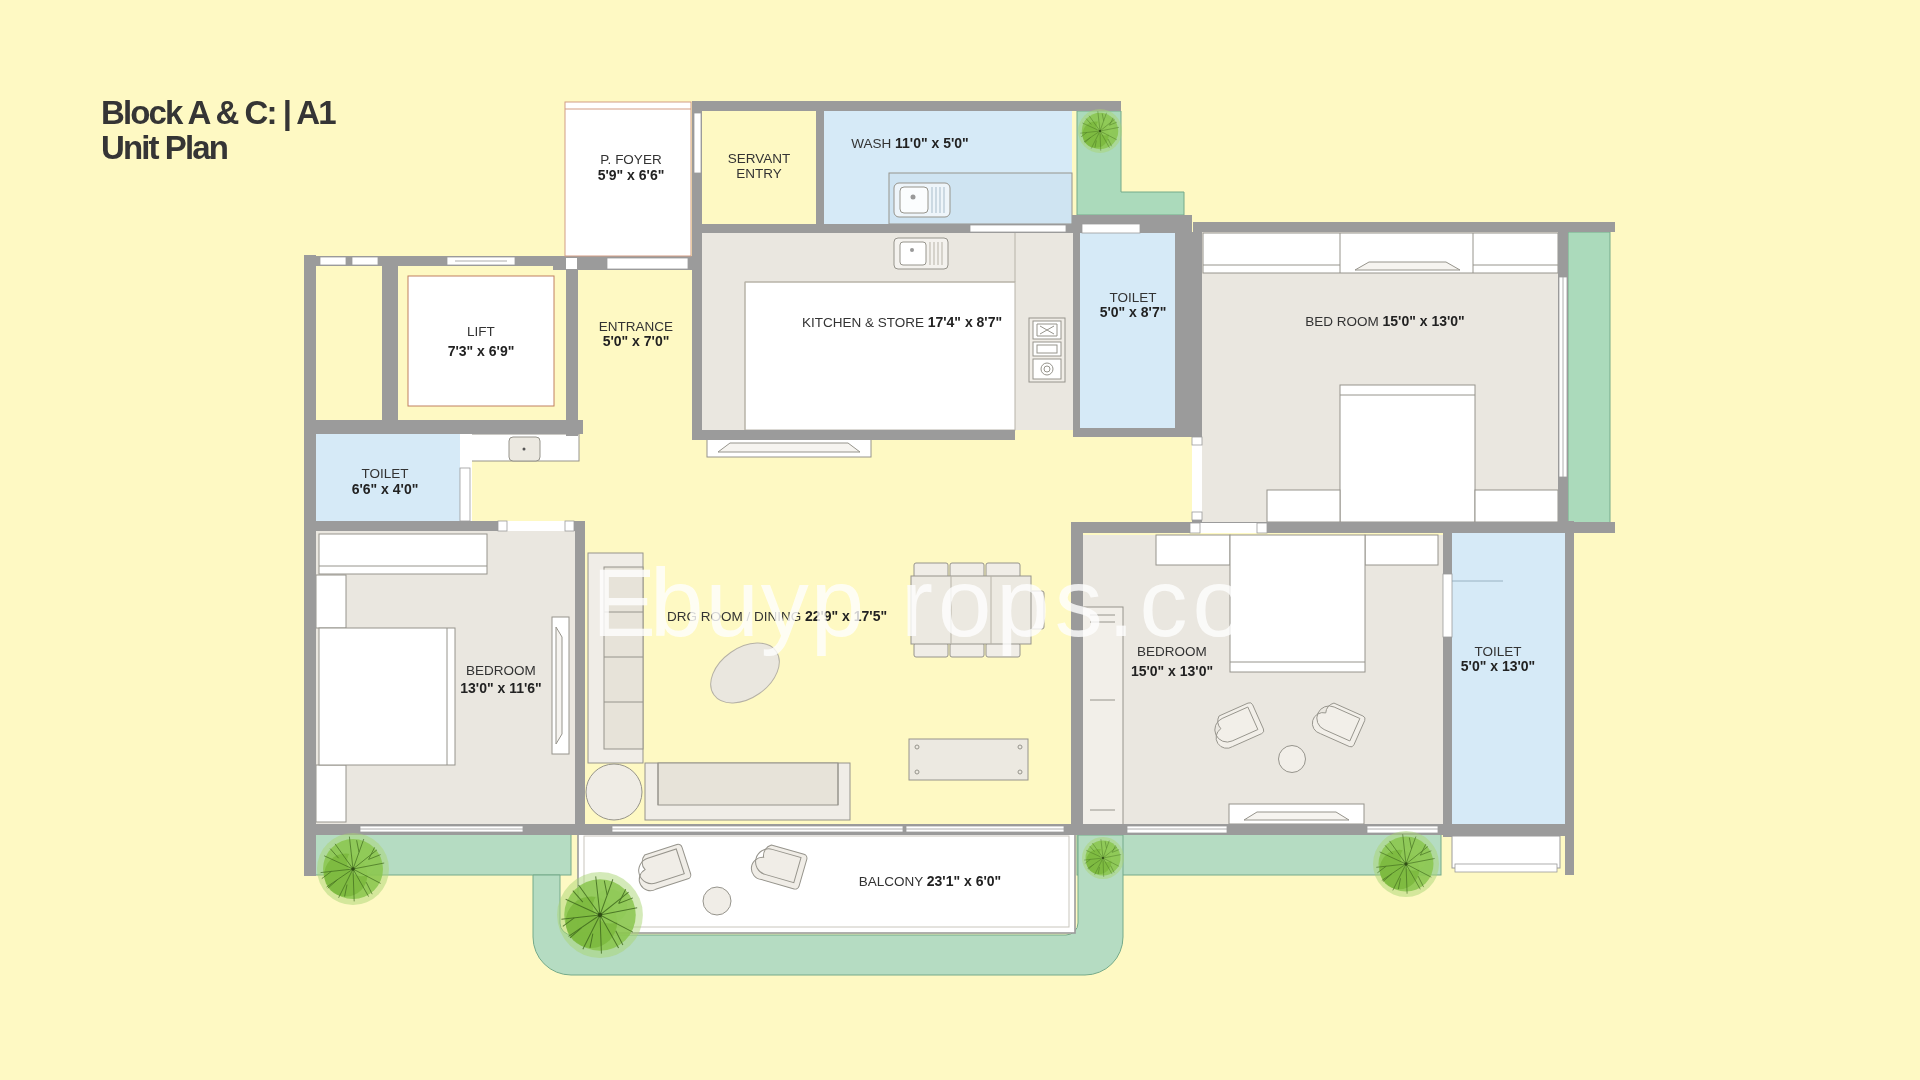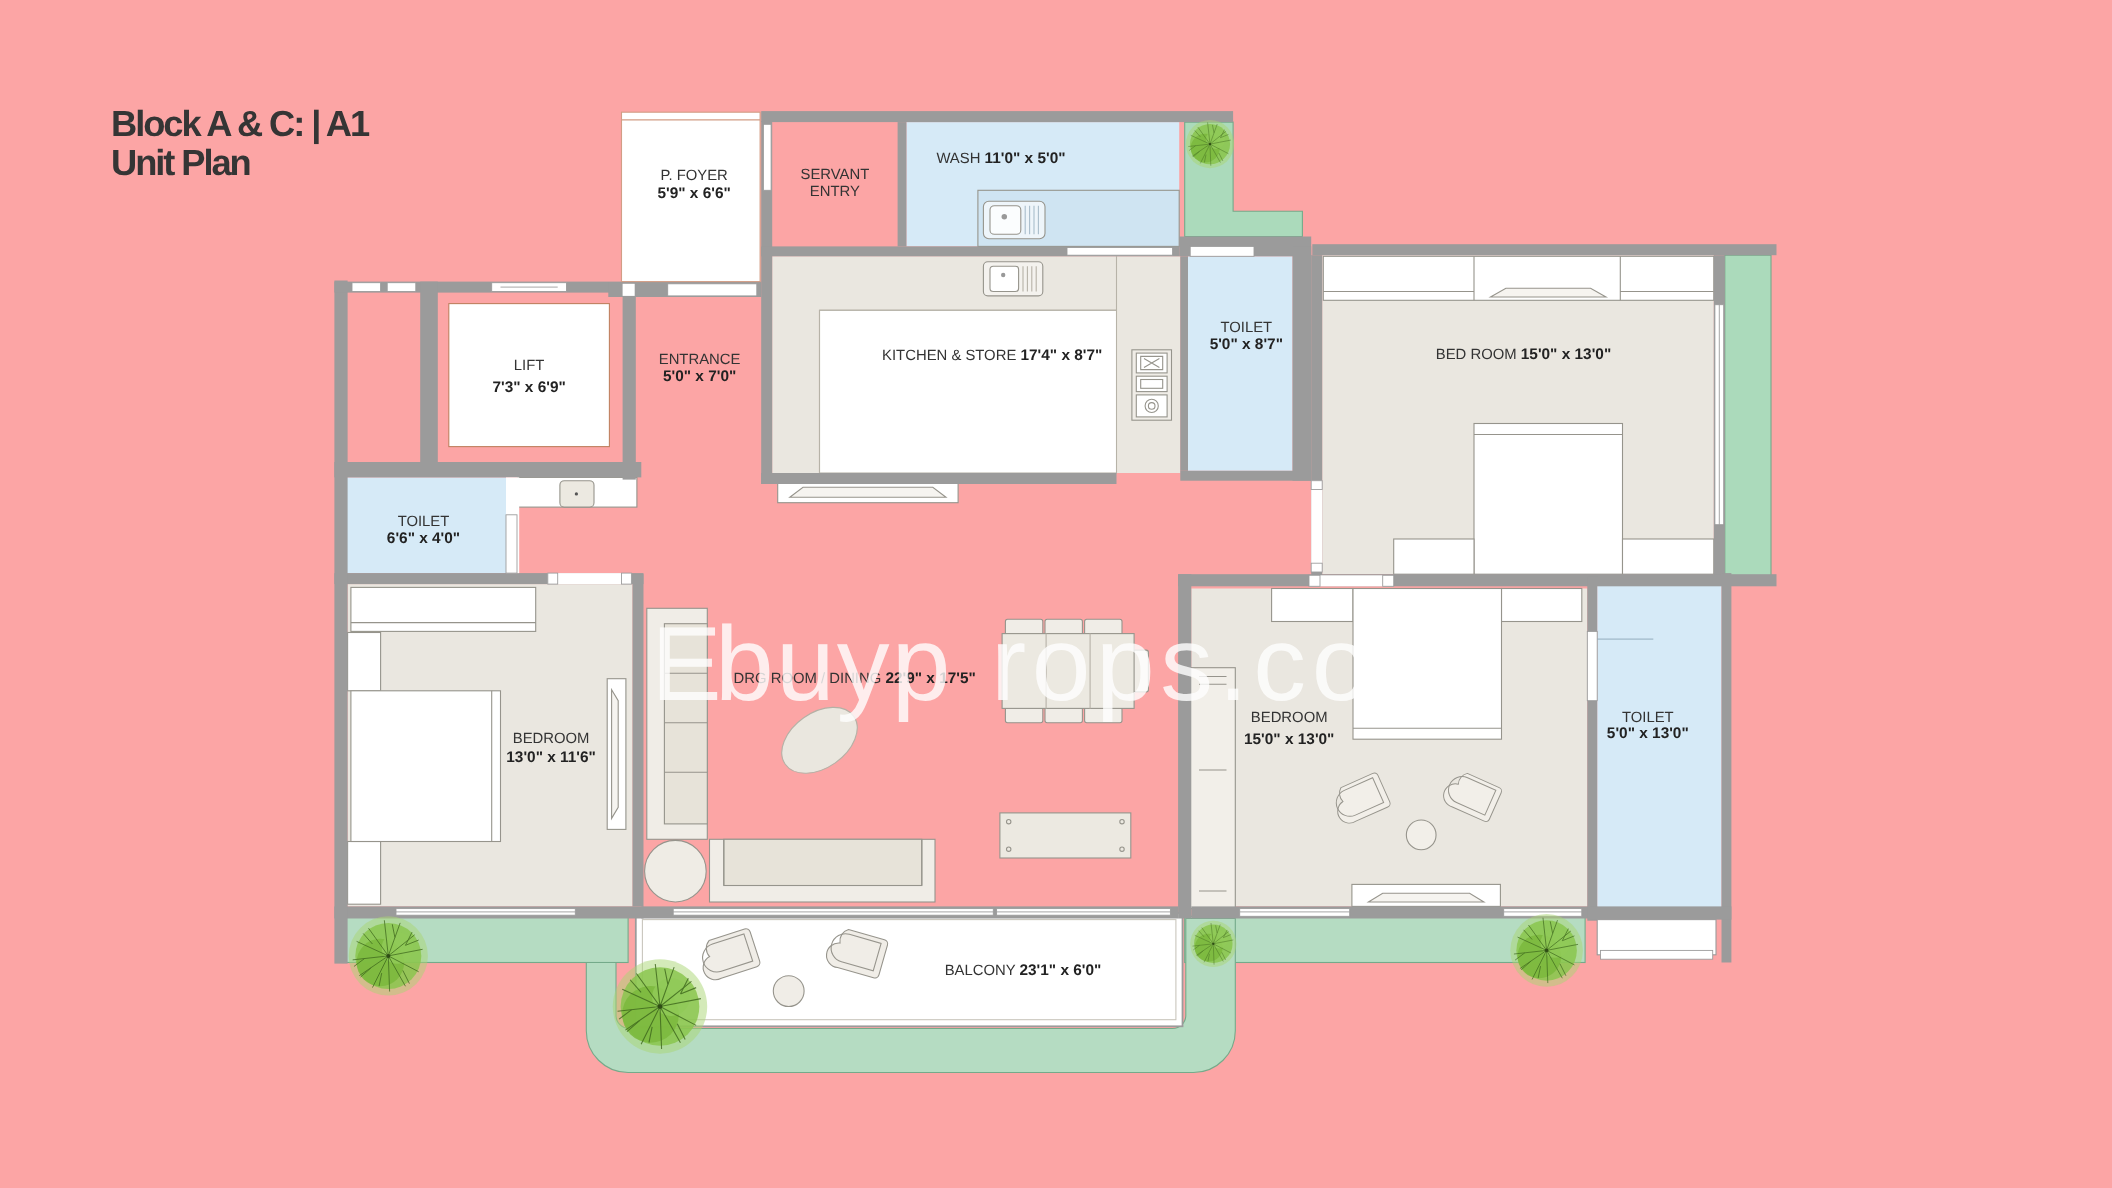--- a/index.html
+++ b/index.html
@@ -1,16 +1,16 @@
 <!DOCTYPE html>
 <html><head><meta charset="utf-8">
 <style>
 html,body{margin:0;padding:0;background:#fff;width:1920px;height:1080px;overflow:hidden;}
 *{font-family:"Liberation Sans",sans-serif;}
-#page{position:relative;width:1920px;height:1080px;background:#fca5a5;}
+#page{position:relative;width:1920px;height:1080px;background:#fef9c3;}
 #title{position:absolute;left:101px;top:95px;font-size:33px;font-weight:bold;color:#353535;line-height:35px;letter-spacing:-1.9px;}
 svg text{fill:#3a3a3a;}
 .lbl{font-size:13.5px;fill:#333;}
 .dim{font-size:14px;font-weight:bold;fill:#222;}
 .wm{fill:#ffffff !important;}
 </style></head>
 <body>
 <div id="page">
 <div id="title">Block A &amp; C: | A1<br>Unit Plan</div>
 <svg width="1920" height="1080" viewBox="0 0 1920 1080" style="position:absolute;left:0;top:0">

